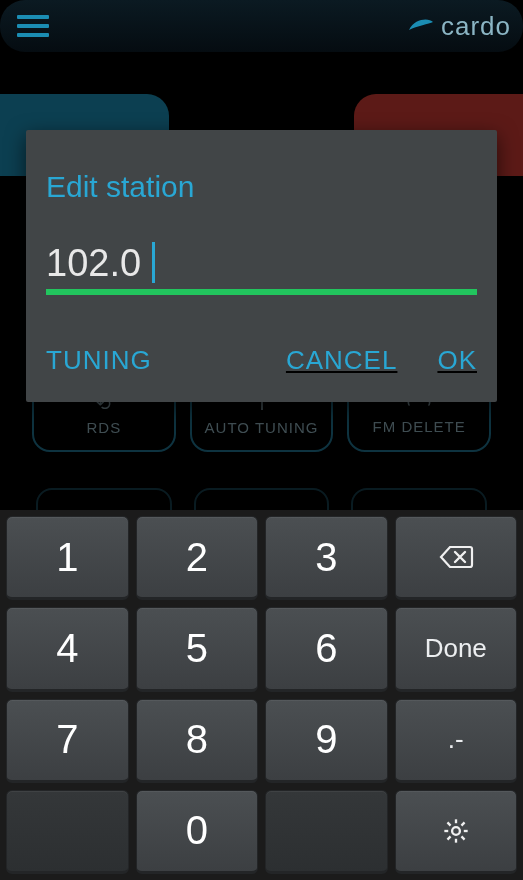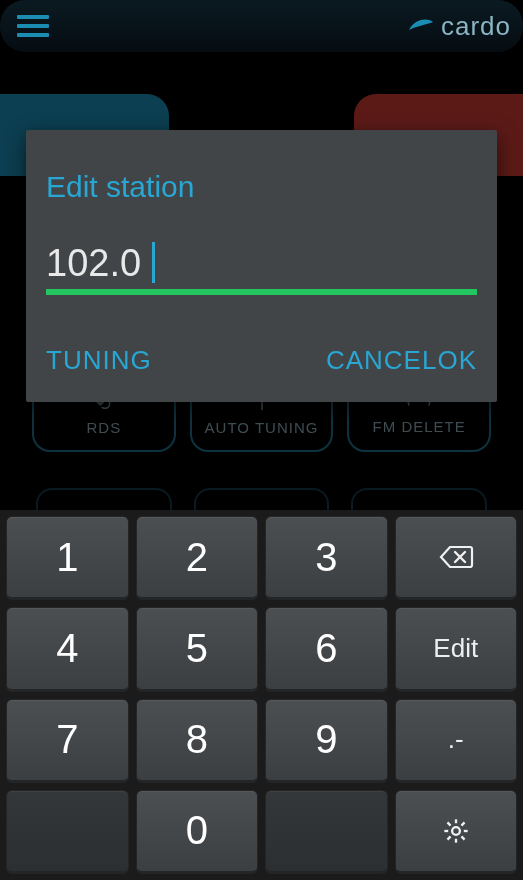--- a/index.html
+++ b/index.html
@@ -182,20 +182,22 @@
   .dlg-btn {
     color: #29a7d4;
     font-size: 26px;
     font-weight: 500;
     letter-spacing: 1px;
     background: none;
     border: none;
   }
   .dlg-right {
     display: flex;
+    gap: 40px;
+    text-decoration: underline;
   }
 
   
   .keyboard {
     position: absolute;
     left: 0;
     right: 0;
     bottom: 0;
     height: 370px;
     background: #1b1b1b;
@@ -318,21 +320,21 @@
       <svg viewBox="0 0 36 28">
         <path d="M12 4 H32 a2 2 0 0 1 2 2 V22 a2 2 0 0 1 -2 2 H12 L3 14 Z" fill="none" stroke="#f0f0f0" stroke-width="2.2"></path>
         <path d="M17 9 L27 19 M27 9 L17 19" stroke="#f0f0f0" stroke-width="2.4" stroke-linecap="round"></path>
       </svg>
     </div>
   </div>
   <div class="krow">
     <div class="key">4</div>
     <div class="key">5</div>
     <div class="key">6</div>
-    <div class="key func">Edit</div>
+    <div class="key func">Done</div>
   </div>
   <div class="krow">
     <div class="key">7</div>
     <div class="key">8</div>
     <div class="key">9</div>
     <div class="key func">.-</div>
   </div>
   <div class="krow">
     <div class="key blank"></div>
     <div class="key">0</div>

